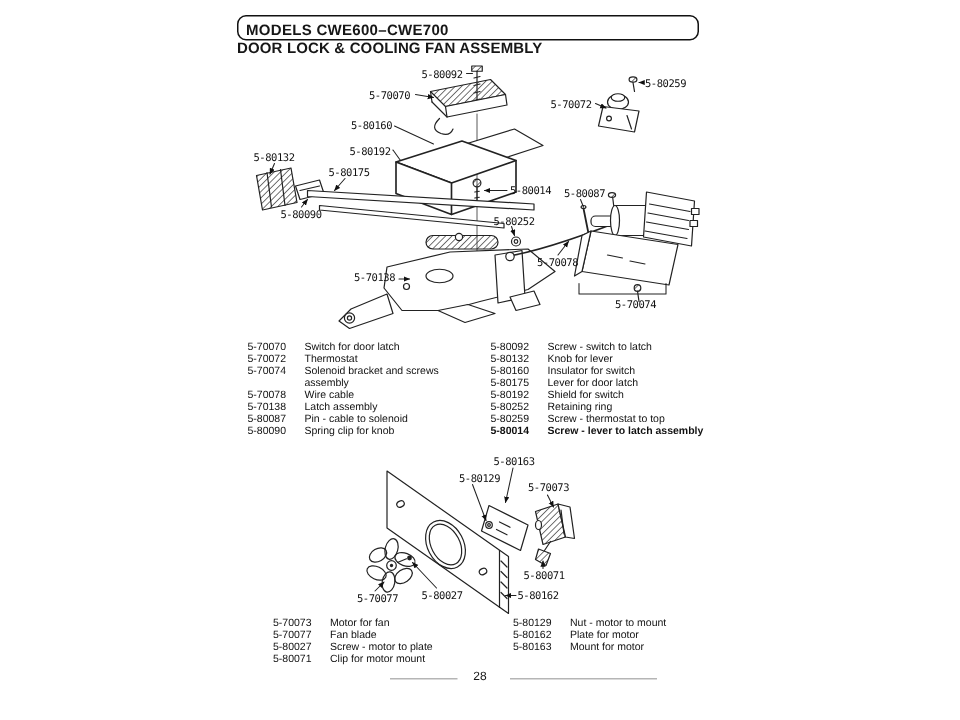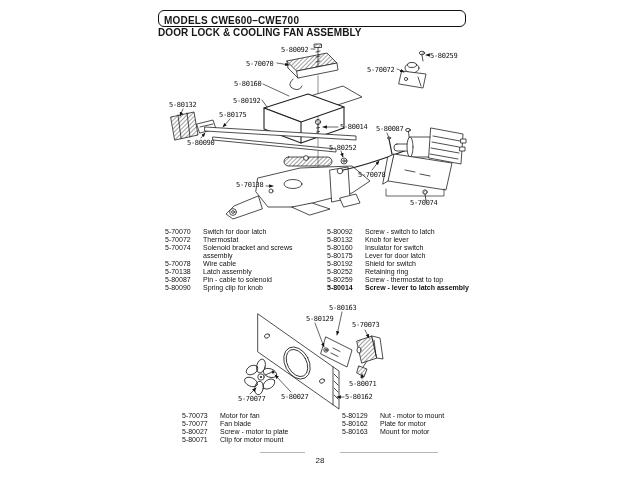--- a/index.html
+++ b/index.html
@@ -16,21 +16,21 @@
   .plbl{position:absolute;font-family:"DejaVu Sans Mono",monospace;font-size:7px;
         letter-spacing:-.3px;white-space:nowrap;color:#111}
   
   .plist{position:absolute;font-size:7px;line-height:8px;color:#111}
   .prow{display:flex}
   .pnum{flex:0 0 38px}
   .pdesc{width:104px}
   .wide .pdesc{width:122px}
   .boldrow{font-weight:bold}
   
-  .page-num{position:absolute;left:0;right:0;top:456px;text-align:center;font-weight:normal;font-size:8px}
+  .page-num{position:absolute;left:0;right:0;top:446px;text-align:center;font-weight:normal;font-size:8px}
   .fline{position:absolute;top:452px;height:1px;background:#b5b5b5}
   svg{position:absolute;left:0;top:0}
 </style>
 </head>
 <body>
 
 <div class="stage">
 
   <div class="title-box">
     <span>MODELS CWE600–CWE700</span>

